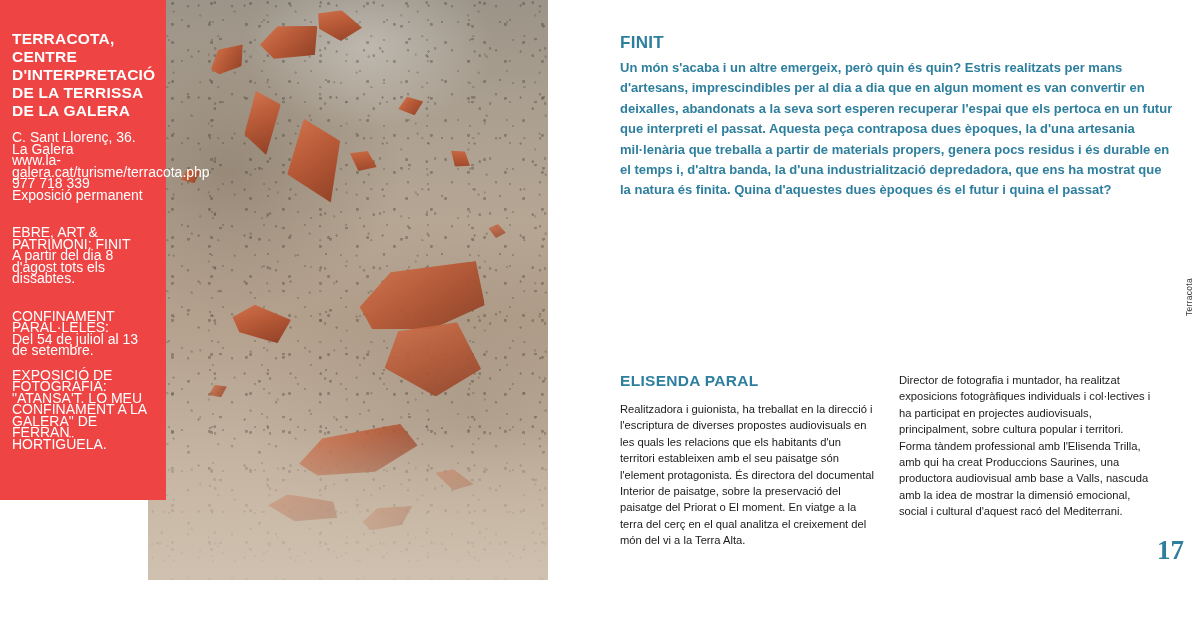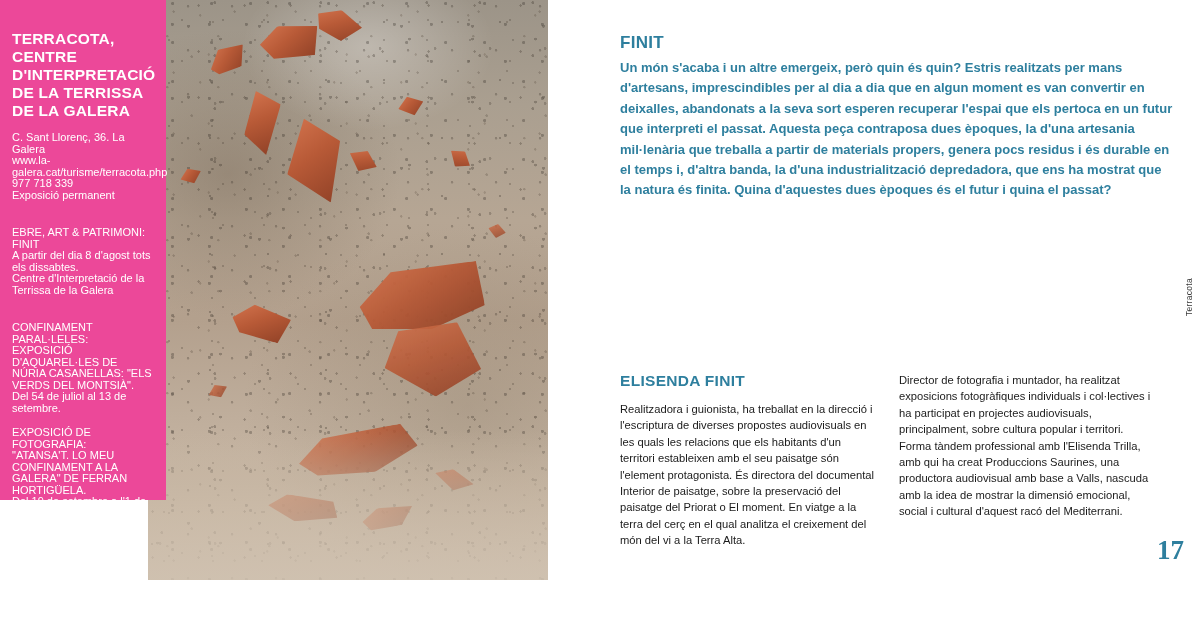--- a/index.html
+++ b/index.html
@@ -91,34 +91,34 @@
     height: 150px;
     background: linear-gradient(180deg, rgba(190,172,152,0) 0%, rgba(198,182,163,.55) 35%, rgba(206,192,175,.85) 100%);
   }
 
   #info-panel {
     position: absolute;
     left: 0;
     top: 0;
     width: 166px;
     height: 500px;
-    background: #ec4899;
+    background: #ef4444;
     color: #ffffff;
     padding: 30px 14px 0 12px;
     box-sizing: border-box;
   }
   #info-panel h1 {
     font-size: 15.5px;
     line-height: 18px;
     font-weight: bold;
     margin: 0 0 12px 0;
     letter-spacing: .2px;
   }
   .panel-line {
-    font-size: 11px;
+    font-size: 14px;
     line-height: 11.5px;
     margin: 0;
   }
   .panel-line.bold { font-weight: normal; }
   .panel-gap { height: 13px; }
   .panel-gap-lg { height: 26px; }
 
   
   #right-page {
     position: absolute;
@@ -223,43 +223,40 @@
 
     <p class="panel-line">C. Sant Llorenç, 36. La Galera</p>
     <p class="panel-line">www.la-galera.cat/turisme/terracota.php</p>
     <p class="panel-line bold">977 718 339</p>
     <p class="panel-line bold">Exposició permanent</p>
 
     <div class="panel-gap-lg"></div>
 
     <p class="panel-line bold">EBRE, ART &amp; PATRIMONI: FINIT</p>
     <p class="panel-line bold">A partir del dia 8 d'agost tots els dissabtes.</p>
-    <p class="panel-line">Centre d'Interpretació de la Terrissa de la Galera</p>
 
     <div class="panel-gap-lg"></div>
 
     <p class="panel-line bold">CONFINAMENT PARAL·LELES:</p>
-    <p class="panel-line bold">EXPOSICIÓ D'AQUAREL·LES DE NÚRIA CASANELLAS: "ELS VERDS DEL MONTSIÀ".</p>
     <p class="panel-line bold">Del 54 de juliol al 13 de setembre.</p>
 
     <div class="panel-gap"></div>
 
     <p class="panel-line bold">EXPOSICIÓ DE FOTOGRAFIA:</p>
     <p class="panel-line bold">"ATANSA'T. LO MEU CONFINAMENT A LA GALERA" DE FERRAN HORTIGÜELA.</p>
-    <p class="panel-line bold">Del 19 de setembre a l'1 de novembre.</p>
   </div>
 </div>
 
 <div id="right-page">
 
   <div id="finit-title" class="sec-title">FINIT</div>
   <div id="finit-body">Un món s'acaba i un altre emergeix, però quin és quin? Estris realitzats per mans d'artesans, imprescindibles per al dia a dia que en algun moment es van convertir en deixalles, abandonats a la seva sort esperen recuperar l'espai que els pertoca en un futur que interpreti el passat. Aquesta peça contraposa dues èpoques, la d'una artesania mil·lenària que treballa a partir de materials propers, genera pocs residus i és durable en el temps i, d'altra banda, la d'una industrialització depredadora, que ens ha mostrat que la natura és finita. Quina d'aquestes dues èpoques és el futur i quina el passat?</div>
 
   <div id="bio-left" class="bio-col">
-    <div class="bio-name sec-title">ELISENDA FINIT</div>
+    <div class="bio-name sec-title">ELISENDA PARAL</div>
     <div class="bio-text">Realitzadora i guionista, ha treballat en la direcció i l'escriptura de diverses propostes audiovisuals en les quals les relacions que els habitants d'un territori estableixen amb el seu paisatge són l'element protagonista. És directora del documental Interior de paisatge, sobre la preservació del paisatge del Priorat o El moment. En viatge a la terra del cerç en el qual analitza el creixement del món del vi a la Terra Alta.</div>
   </div>
 
   <div id="bio-right" class="bio-col">
     <div class="bio-text">Director de fotografia i muntador, ha realitzat exposicions fotogràfiques individuals i col·lectives i ha participat en projectes audiovisuals, principalment, sobre cultura popular i territori. Forma tàndem professional amb l'Elisenda Trilla, amb qui ha creat Produccions Saurines, una productora audiovisual amb base a Valls, nascuda amb la idea de mostrar la dimensió emocional, social i cultural d'aquest racó del Mediterrani.</div>
   </div>
 
   <div id="side-label">Terracota</div>
   <div id="page-number">17</div>
 </div>

